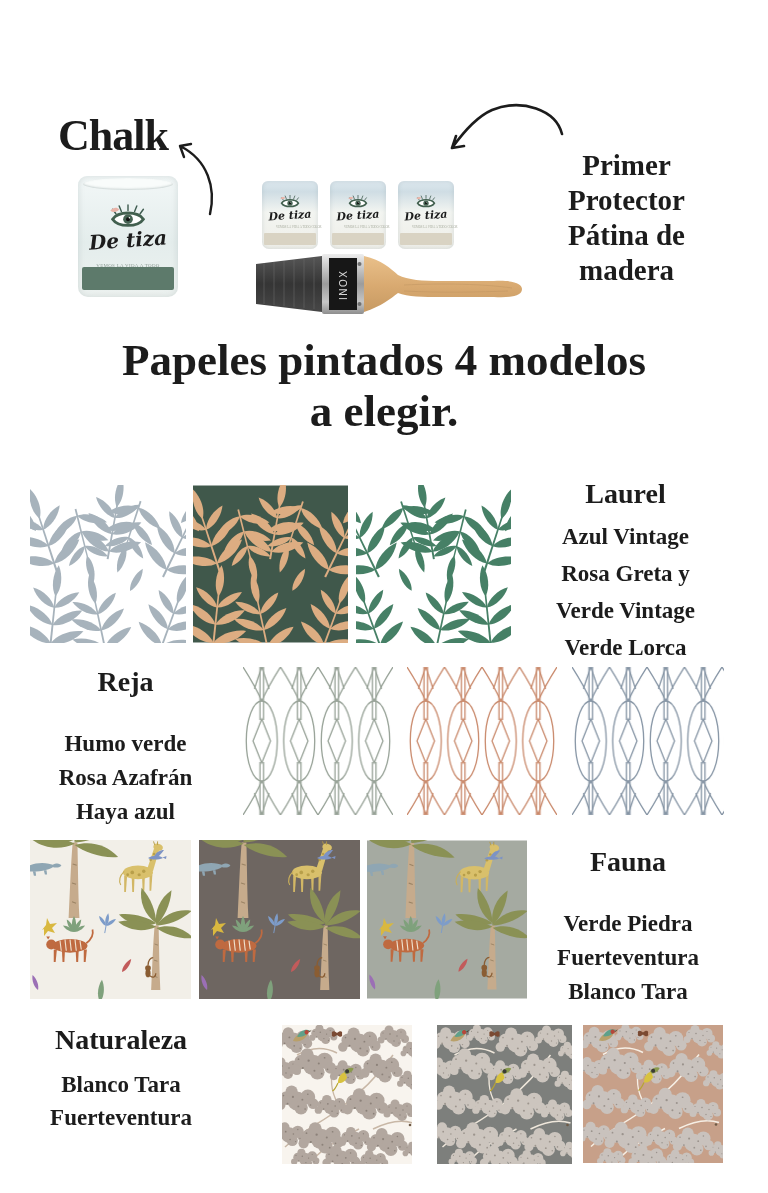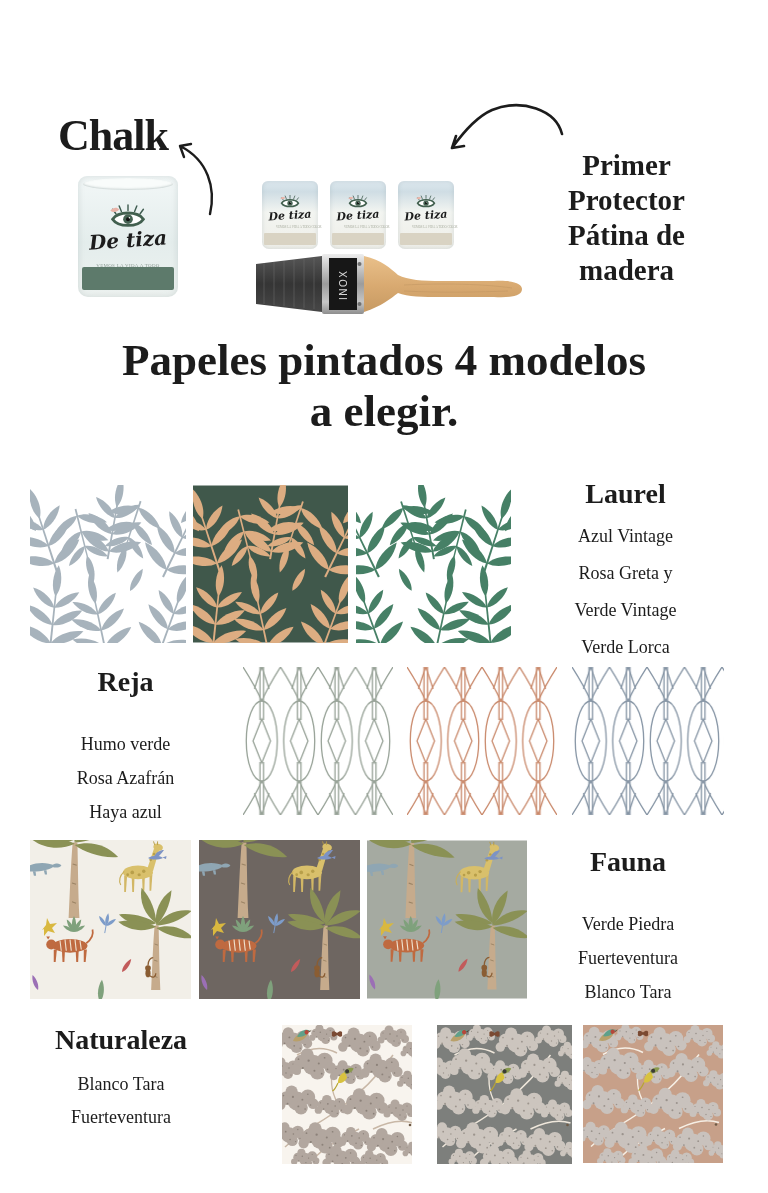--- a/index.html
+++ b/index.html
@@ -34,21 +34,21 @@
   .brand-small{left:0;top:28px;width:100%;font-size:11px;font-style:italic;font-weight:700;
     transform:rotate(-4deg);font-family:"DejaVu Serif",serif;}
   .tagline-small{left:0;top:43px;width:100%;font-size:6px;color:#a7ab9e;transform:scale(.5);white-space:nowrap;}
   .band-small{left:2px;right:2px;bottom:4px;height:12px;border-radius:1px;}
 
   
   .main-title{left:0;top:335px;width:768px;font-size:45px;line-height:51px;font-weight:700;letter-spacing:0;}
 
   
   .col-head{font-size:28px;font-weight:700;line-height:48px;}
-  .col-lines{font-size:18px;font-weight:400;line-height:34px;}
+  .col-lines{font-size:23px;font-weight:700;line-height:34px;}
   .laurel-text{left:543px;top:470px;width:165px;}
   .laurel-text .col-lines{line-height:37px;}
   .reja-text{left:28px;top:658px;width:195px;}
   .fauna-text{left:538px;top:838px;width:180px;}
   .nat-text{left:16px;top:1016px;width:210px;}
   .swatch{position:absolute;display:block;}
   svg text{font-family:"Liberation Sans","DejaVu Sans",sans-serif;}
 </style>
 </head>
 <body>

